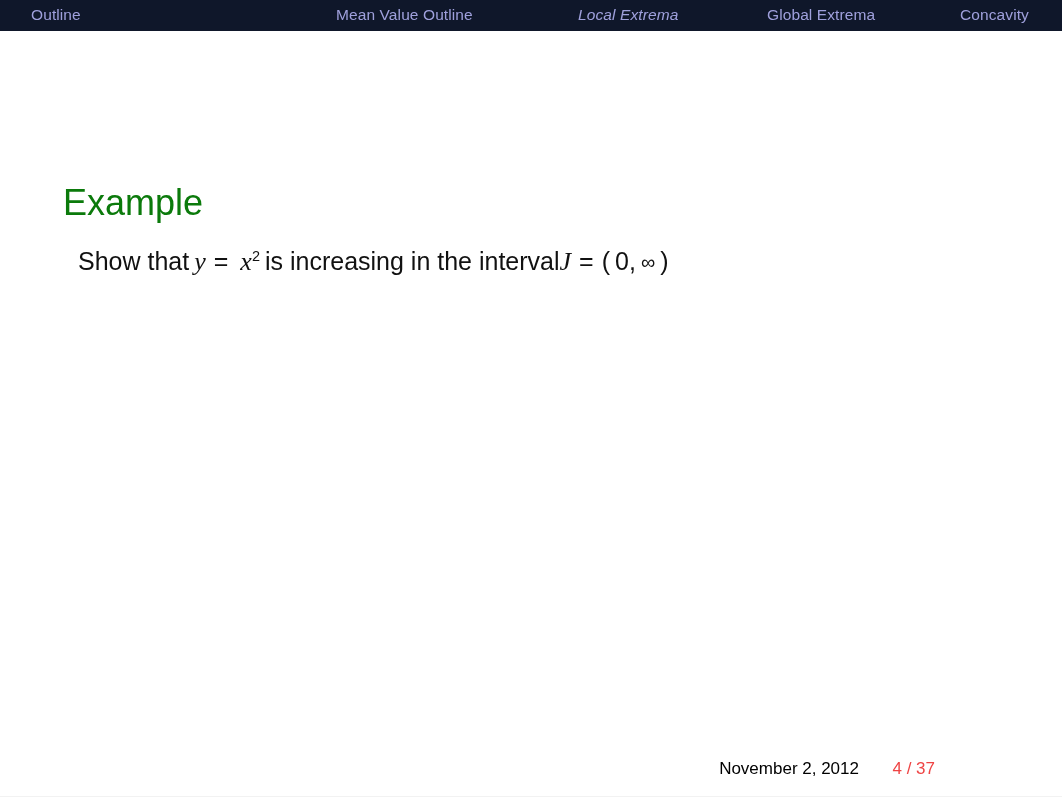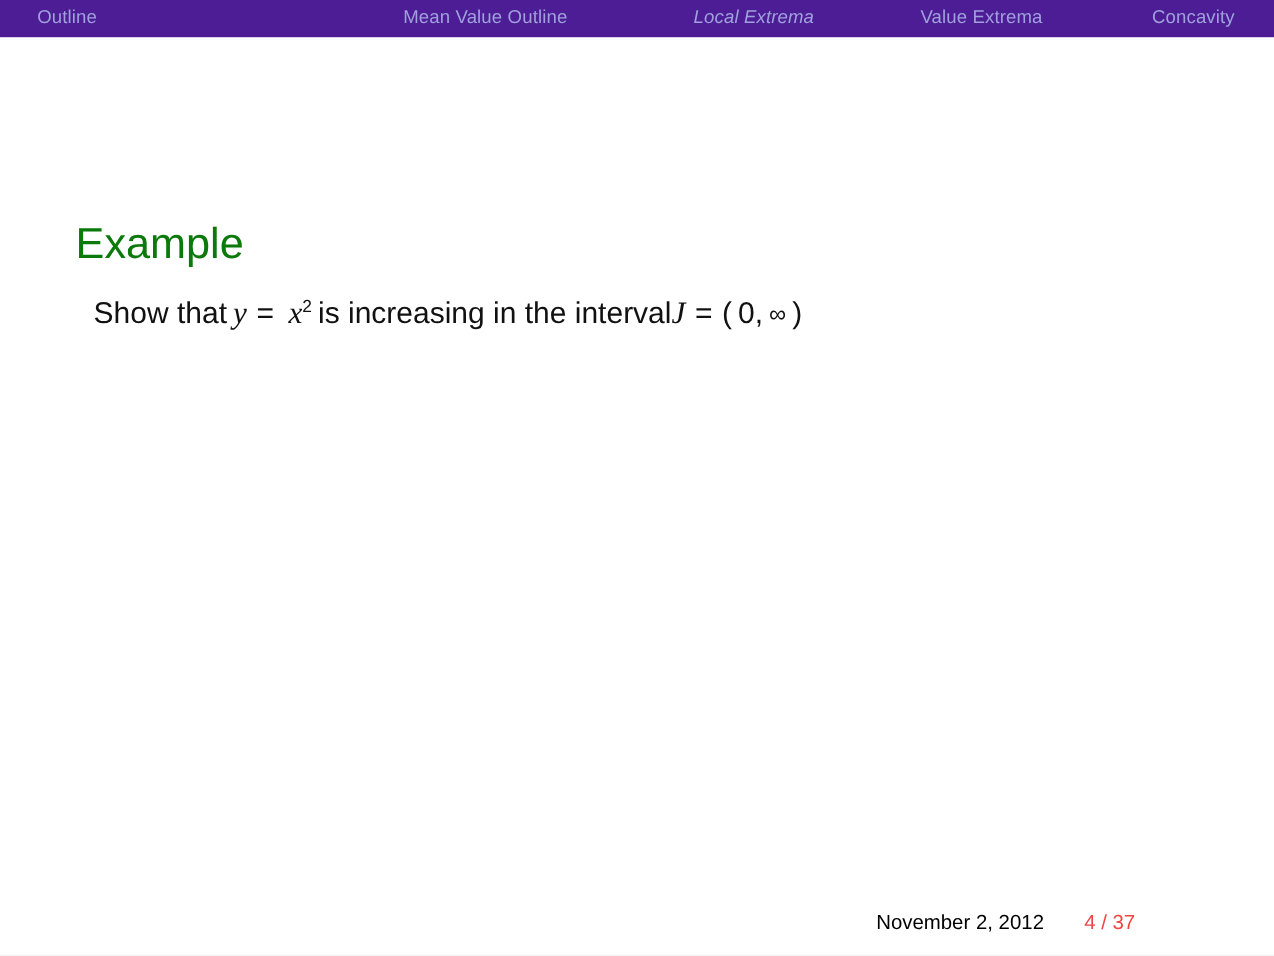--- a/index.html
+++ b/index.html
@@ -17,21 +17,21 @@
     overflow: hidden;
   }
 
   
   .navbar {
     position: absolute;
     top: 0;
     left: 0;
     width: 1062px;
     height: 31px;
-    background: #4c1d95;
+    background: #0f172a;
   }
   .nav-item {
     position: absolute;
     top: 5px;
     font-size: 15.5px;
     line-height: 20px;
     color: #9fa0dc;
     white-space: nowrap;
     letter-spacing: 0.1px;
     cursor: pointer;
@@ -90,21 +90,21 @@
     font-size: 20px;
     position: relative;
     top: -1px;
   }
   .block-text .sp { display: inline-block; width: 5px; }
   .block-text .sp-wide { display: inline-block; width: 9px; }
 
   
   .footer {
     position: absolute;
-    left: 16px;
+    left: 5px;
     bottom: 16px;
     width: 948px;
     height: 24px;
   }
   .footer-date {
     position: absolute;
     right: 94px;
     top: 0;
     font-size: 17px;
     line-height: 24px;
@@ -130,21 +130,21 @@
     background: #f2f2f2;
   }
 </style>
 </head>
 <body>
 
 <div class="navbar">
   <div class="nav-item nav-outline">Outline</div>
   <div class="nav-item nav-mvt">Mean Value Outline</div>
   <div class="nav-item nav-local">Local Extrema</div>
-  <div class="nav-item nav-global">Value Extrema</div>
+  <div class="nav-item nav-global">Global Extrema</div>
   <div class="nav-item nav-concavity">Concavity</div>
 </div>
 
 <div class="slide-body">
 
   <div class="block-title">Example</div>
 
   <div class="block-text">
     <span>Show that</span><span class="sp"></span><span class="mathvar">y</span><span class="sp"></span><span class="op">=</span><span class="sp-wide"></span><span class="mathvar">x</span><sup>2</sup><span class="sp"></span><span>is increasing in the interval</span><span class="mathvar">J</span><span class="sp"></span><span class="op">=</span><span class="sp"></span><span>(</span><span class="sp"></span><span>0,</span><span class="sp"></span><span class="inf">∞</span><span class="sp"></span><span>)</span>
   </div>

